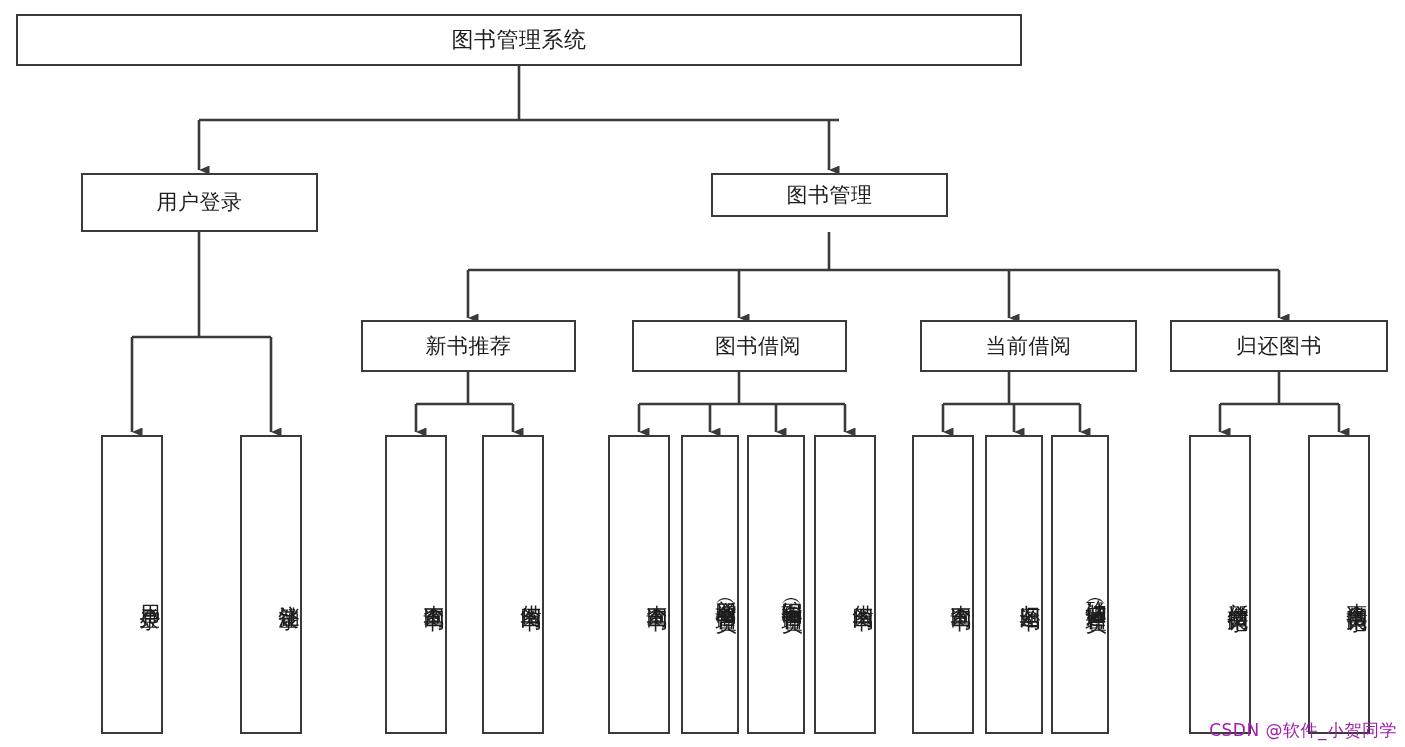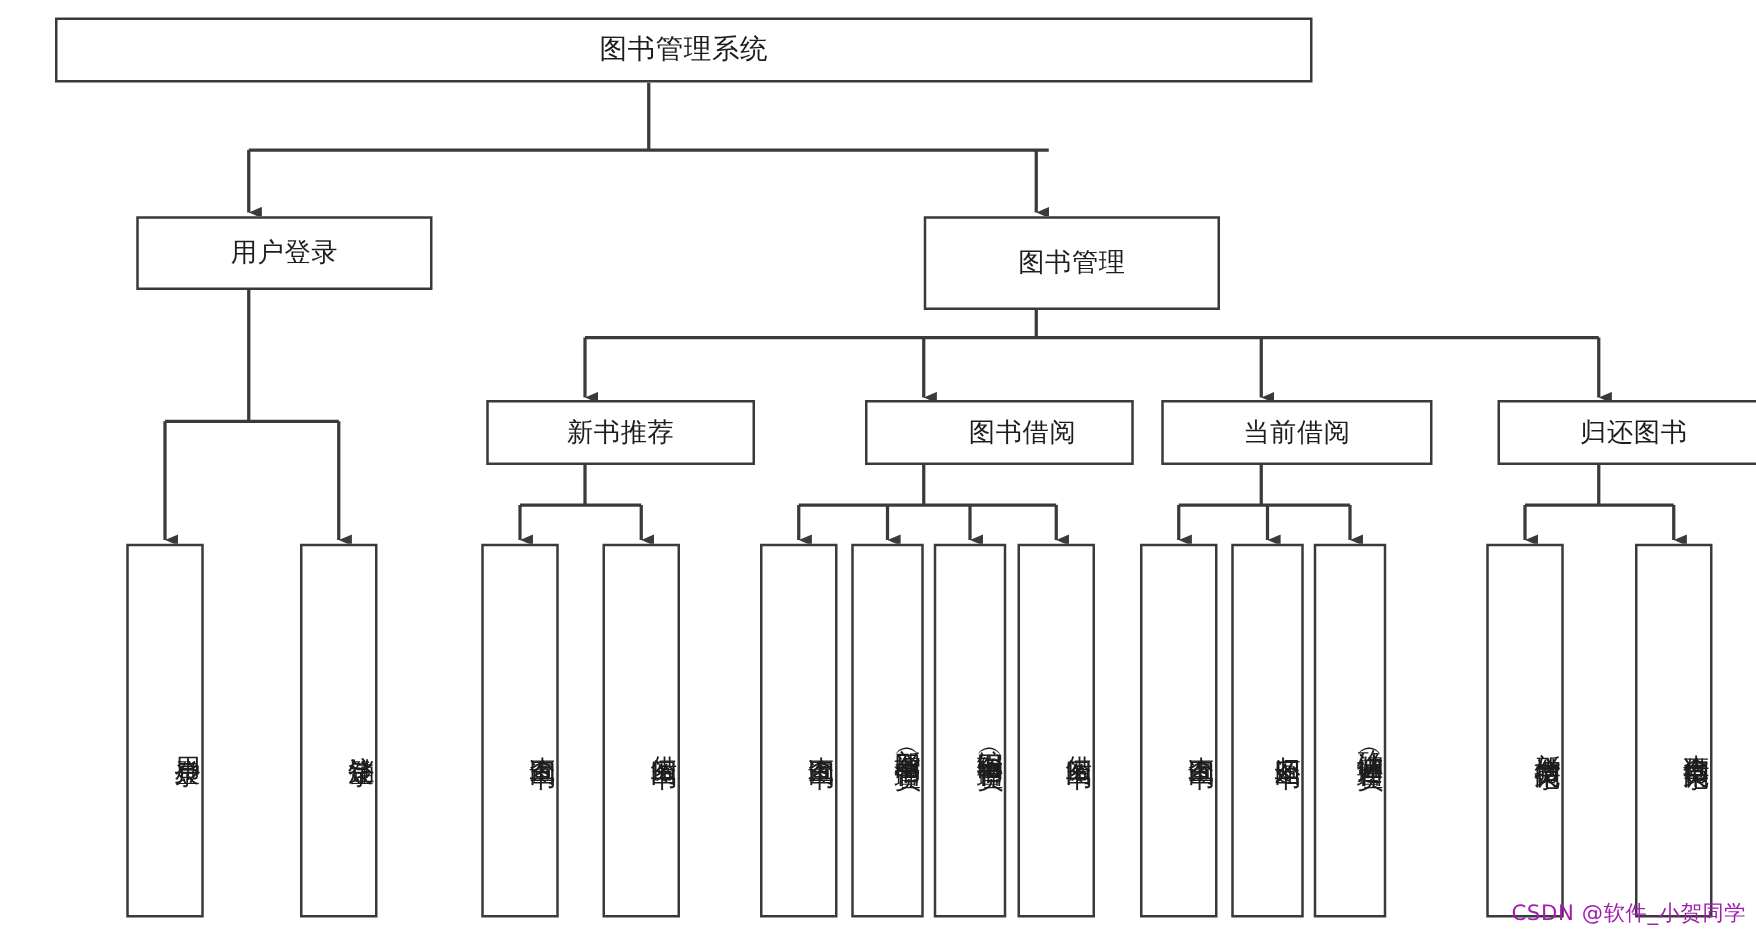--- a/index.html
+++ b/index.html
@@ -33,21 +33,20 @@
     display: flex;
     align-items: center;
     justify-content: center;
     color: #1d1d1d;
     text-align: center;
     line-height: 1.18;
     letter-spacing: 0.5px;
   }
   .node-box.horizontal {
     font-size: 21px;
-    margin-left: 28px;
   }
   .node-box.vertical {
     font-size: 21px;
     writing-mode: vertical-rl;
     text-orientation: upright;
     align-items: flex-start;
     justify-content: center;
     padding-top: 14px;
     letter-spacing: 2px;
     line-height: 1.05;
@@ -127,33 +126,33 @@
   </svg>
 
   <div class="node-box horizontal" id="root-node" style="left:16px;top:14px;width:1006px;height:52px;">
     <span>图书管理系统</span>
   </div>
 
   <div class="node-box horizontal" style="left:81px;top:173px;width:237px;height:59px;">
     <span>用户登录</span>
   </div>
 
-  <div class="node-box horizontal" style="left:711px;top:173px;width:237px;height:75px;">
+  <div class="node-box horizontal" style="left:711px;top:173px;width:237px;height:44px;">
     <span>图书管理</span>
   </div>
 
   <div class="node-box horizontal" style="left:361px;top:320px;width:215px;height:52px;">
     <span>新书推荐</span>
   </div>
 
-  <div class="node-box horizontal" style="left:664px;top:320px;width:215px;height:52px;padding-left:37px;">
+  <div class="node-box horizontal" style="left:632px;top:320px;width:215px;height:52px;padding-left:37px;">
     <span>图书借阅</span>
   </div>
 
-  <div class="node-box horizontal" style="left:901px;top:320px;width:217px;height:52px;">
+  <div class="node-box horizontal" style="left:920px;top:320px;width:217px;height:52px;">
     <span>当前借阅</span>
   </div>
 
   <div class="node-box horizontal" style="left:1170px;top:320px;width:218px;height:52px;">
     <span>归还图书</span>
   </div>
 
   <div class="node-box vertical" style="left:101px;top:435px;width:62px;height:299px;">
     <span class="vtext">用户登录</span>
   </div>

